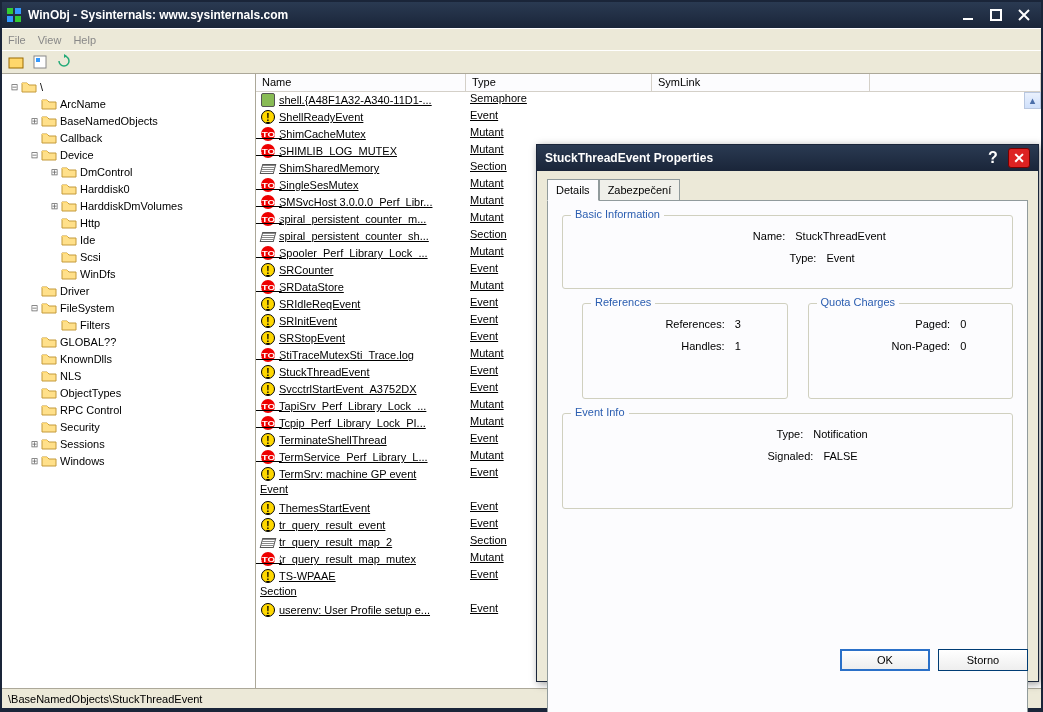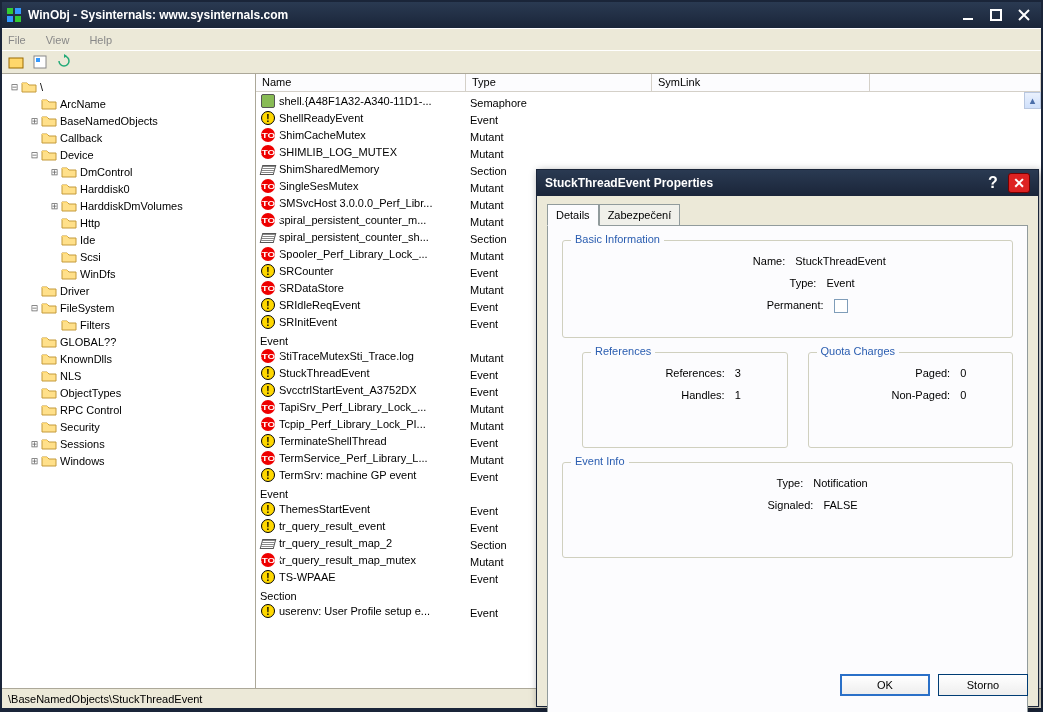--- a/index.html
+++ b/index.html
@@ -6,50 +6,50 @@
 body { font-family: Tahoma, Arial, sans-serif; font-size: 11px; background: #000; width: 1043px; height: 712px; overflow: hidden; position: relative; }
 
 .window { position: absolute; top: 0; left: 0; width: 1043px; height: 712px; background: #1a2539; border: 2px solid #1a2539; }
 
 .titlebar { height: 26px; background: linear-gradient(#2a3a52, #1a2539); display: flex; align-items: center; padding: 0 4px; color: #fff; font-weight: bold; font-size: 12px; }
 .titlebar .app-icon { width: 16px; height: 16px; margin-right: 6px; }
 .titlebar .title { flex: 1; }
 .winbtns { display: flex; gap: 2px; }
 .winbtn { width: 26px; height: 20px; display: flex; align-items: center; justify-content: center; font-size: 14px; color: #fff; }
 
-.menubar { height: 22px; background: #ece9d8; display: flex; align-items: center; padding: 0 6px; gap: 20px; color: #888; border-top: 1px solid #fff; }
+.menubar { height: 22px; background: #ece9d8; display: flex; align-items: center; padding: 0 6px; gap: 12px; color: #888; border-top: 1px solid #fff; }
 
 .toolbar { height: 24px; background: #ece9d8; border-top: 1px solid #fff; border-bottom: 1px solid #aca899; display: flex; align-items: center; padding: 0 4px; gap: 4px; }
 .tbtn { width: 20px; height: 20px; display: flex; align-items: center; justify-content: center; }
 
 .content { display: flex; height: 614px; background: #fff; }
 .tree { width: 254px; border-right: 1px solid #aca899; overflow: auto; padding: 4px 0; font-size: 11px; color: #000; }
 .tree-row { display: flex; align-items: center; height: 17px; padding-right: 4px; white-space: nowrap; }
 .tree-row .exp { width: 13px; text-align: center; color: #666; font-size: 9px; cursor: pointer; }
 .tree-row .indent { display: inline-block; }
 .tree-row .folder-icon { width: 16px; height: 13px; margin-right: 3px; flex-shrink: 0; }
 .folder-icon svg { display: block; }
 
 .list { flex: 1; position: relative; }
 .list-header { display: flex; height: 18px; border-bottom: 1px solid #d4d0c8; background: #fcfcfe; position: sticky; top:0; }
 .list-header .col { border-right: 1px solid #d4d0c8; padding: 2px 6px; color: #000; }
 .list-body { overflow-y: scroll; height: 596px; }
-.list-row { display: flex; height: 17px; align-items: flex-end; }
+.list-row { display: flex; height: 17px; align-items: flex-start; text-decoration: underline; }
 .list-row .cell { padding: 0 4px; overflow: hidden; text-overflow: ellipsis; white-space: nowrap; display: flex; align-items: center; }
 .obj-icon { width: 16px; height: 16px; margin-right: 3px; flex-shrink: 0; display: flex; align-items: center; justify-content: center; }
 .ico-event { background: #ffd800; border-radius: 50%; width: 14px; height: 14px; border: 1px solid #000; color: #000; font-weight: bold; font-size: 10px; display:flex; align-items:center; justify-content:center; }
 .ico-event::after { content: "!"; }
 .ico-mutant { background: #e00; border-radius: 50%; width: 14px; height: 14px; color: #fff; font-weight: bold; font-size: 7px; display:flex; align-items:center; justify-content:center; }
 .ico-mutant::after { content: "STOP"; transform: scale(1.4,1); }
 .ico-section { width: 14px; height: 10px; background: repeating-linear-gradient(#888, #888 1px, #fff 1px, #fff 2px); border: 1px solid #555; transform: skewX(-15deg); margin-top: 2px; }
 .ico-semaphore { width: 14px; height: 14px; background: #8b5; border: 1px solid #555; border-radius: 2px; }
 
 .statusbar { height: 20px; background: #ece9d8; border-top: 1px solid #aca899; display: flex; align-items: center; padding: 0 6px; }
 
-.dialog { position: absolute; top: 169px; left: 536px; width: 503px; height: 538px; background: #ece9d8; border: 1px solid #1a2539; box-shadow: 2px 2px 8px rgba(0,0,0,.4); }
+.dialog { position: absolute; top: 144px; left: 536px; width: 503px; height: 538px; background: #ece9d8; border: 1px solid #1a2539; box-shadow: 2px 2px 8px rgba(0,0,0,.4); }
 .dialog .dlg-title { height: 26px; background: linear-gradient(#2a3a52, #1a2539); display: flex; align-items: center; padding: 0 8px; color: #fff; font-weight: bold; font-size: 12px; }
 .dlg-title .spacer { flex:1; }
 .dlg-btns { display:flex; gap: 4px; }
 .help-btn { width: 22px; height: 20px; display:flex; align-items:center; justify-content:center; color:#fff; font-size:16px; font-weight:bold; }
 .close-btn { width: 22px; height: 20px; background: #d22; border: 1px solid #700; border-radius: 3px; color:#fff; font-weight:bold; display:flex; align-items:center; justify-content:center; font-size: 14px; }
 
 .tabs { display:flex; margin: 8px 10px 0; }
 .tab { padding: 4px 8px; border: 1px solid #919b9c; border-bottom: none; background: #fcfcfe; position: relative; }
 .tab.active { background: #fcfcfe; border-bottom: 1px solid #fcfcfe; margin-bottom: -1px; z-index: 2; }
 .tab:not(.active) { background: #f0f0ea; }
@@ -536,20 +536,26 @@
             <div class="cell col-name">
               <span class="obj-icon">
                 <span class="ico-event"></span>
               </span>
               <span>SRInitEvent</span>
             </div>
             <div class="cell col-type">Event</div>
             <div class="cell col-sym"></div>
           </div>
           <div class="list-row">
+            <div class="cell col-name">
+              <span class="obj-icon">
+                <span class="ico-event"></span>
+              </span>
+              <span>SRStopEvent</span>
+            </div>
             <div class="cell col-type">Event</div>
             <div class="cell col-sym"></div>
           </div>
           <div class="list-row">
             <div class="cell col-name">
               <span class="obj-icon">
                 <span class="ico-mutant"></span>
               </span>
               <span>StiTraceMutexSti_Trace.log</span>
             </div>
@@ -722,24 +728,20 @@
 
     <div class="groupbox">
       <span class="legend">Basic Information</span>
       <div class="field">
         <span class="label">Name:</span>
         <span class="value">StuckThreadEvent</span>
       </div>
       <div class="field">
         <span class="label">Type:</span>
         <span class="value">Event</span>
-      </div>
-      <div class="field">
-        <span class="label">Permanent:</span>
-        <span class="checkbox"></span>
       </div>
     </div>
 
     <div class="two-col">
       <div class="groupbox">
         <span class="legend">References</span>
         <div class="field">
           <span class="label">References:</span>
           <span class="value">3</span>
         </div>

